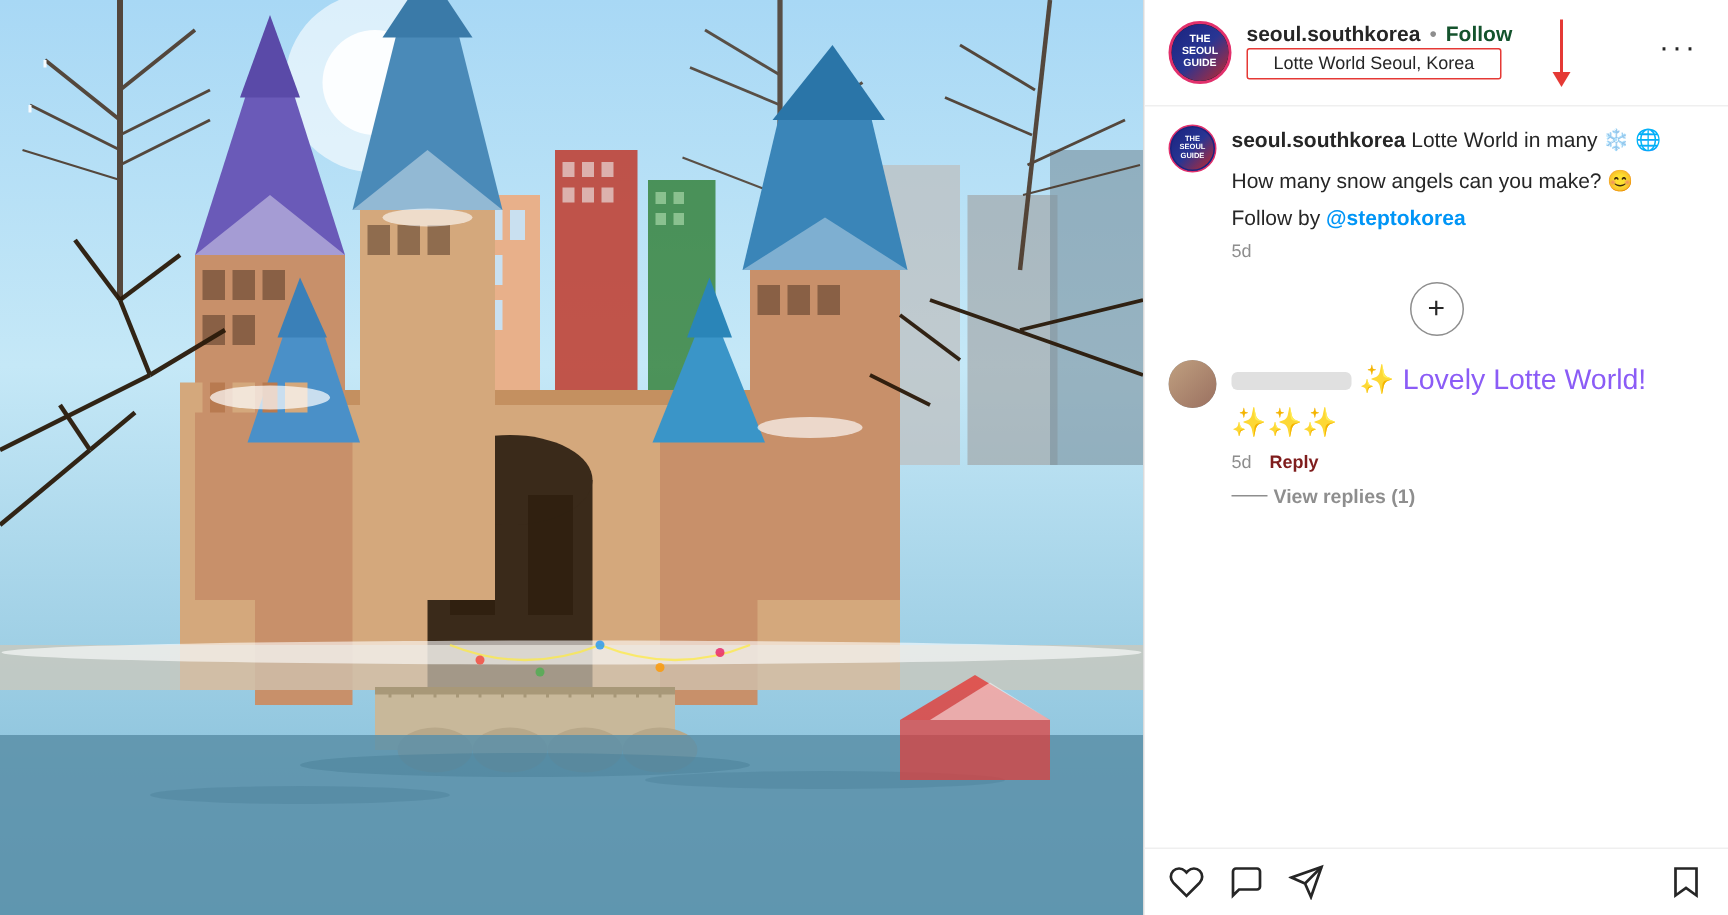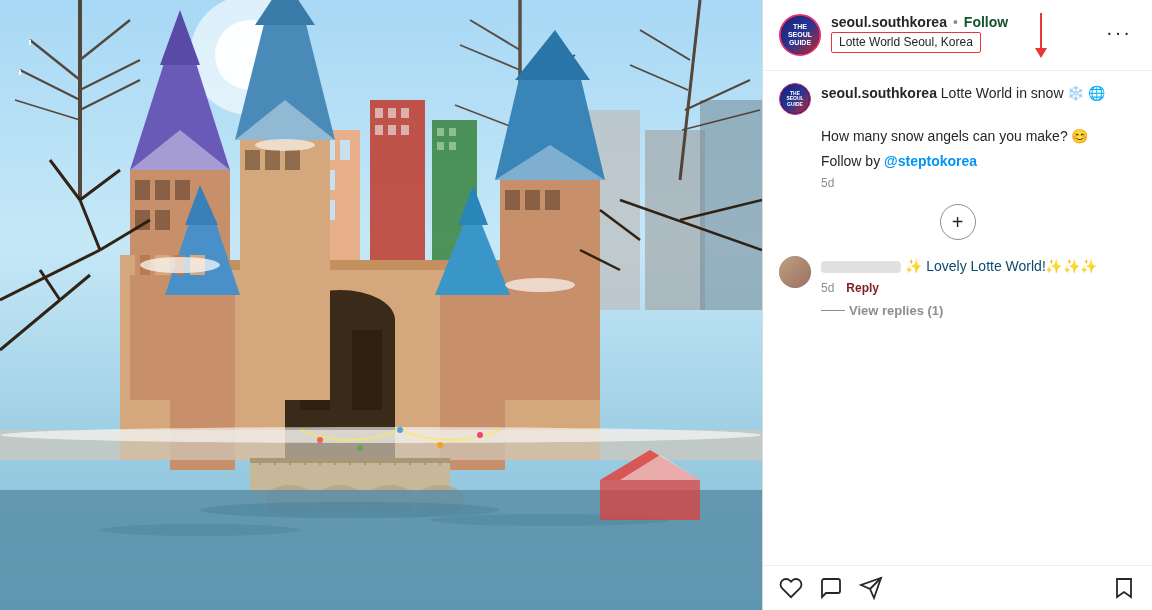--- a/index.html
+++ b/index.html
@@ -108,21 +108,21 @@
       background: none;
       border: none;
     }
     .location-tag {
       font-size: 12px;
       color: #262626;
       margin-top: 2px;
       display: inline-block;
       border: 1.5px solid #e53935;
       border-radius: 2px;
-      padding: 1px 7px;
+      padding: 1px 17px;
       line-height: 1.4;
     }
     .more-options {
       font-size: 20px;
       color: #262626;
       cursor: pointer;
       padding: 0 4px;
       letter-spacing: 2px;
       line-height: 1;
       margin-top: 8px;
@@ -224,22 +224,22 @@
     .user-avatar-img {
       width: 100%;
       height: 100%;
       background: linear-gradient(135deg, #c0a080, #9a7060);
       border-radius: 50%;
     }
     .user-comment-body {
       flex: 1;
     }
     .user-comment-text {
-      font-size: 14px;
-      color: #0c4a6e;
+      font-size: 19px;
+      color: #8b5cf6;
       line-height: 1.5;
     }
     .user-comment-time-row {
       display: flex;
       gap: 12px;
       margin-top: 4px;
       align-items: center;
     }
     .user-comment-time {
       font-size: 12px;
@@ -548,23 +548,23 @@
   <div class="comments-section">
 
     <div class="comment-item">
       <div class="comment-avatar">
         <div class="comment-avatar-logo">
           THE<br>SEOUL<br>GUIDE
         </div>
       </div>
       <div class="comment-body">
         <div class="comment-text">
-          <span class="comment-username">seoul.southkorea</span><span> Lotte World in snow</span> <span>❄️</span> <span>🌐</span>
+          <span class="comment-username">seoul.southkorea</span><span> Lotte World in many</span> <span>❄️</span> <span>🌐</span>
         </div>
-        <div class="comment-text" style="margin-top:22px;">How many snow angels can you make? 😊</div>
+        <div class="comment-text" style="margin-top:6px;">How many snow angels can you make? 😊</div>
         <div class="comment-text" style="margin-top:4px;">
           <span>Follow by </span><span class="comment-mention">@steptokorea</span>
         </div>
         <div class="comment-time">5d</div>
       </div>
     </div>
 
     <div class="load-more">
       <button class="load-more-btn">+</button>
     </div>

